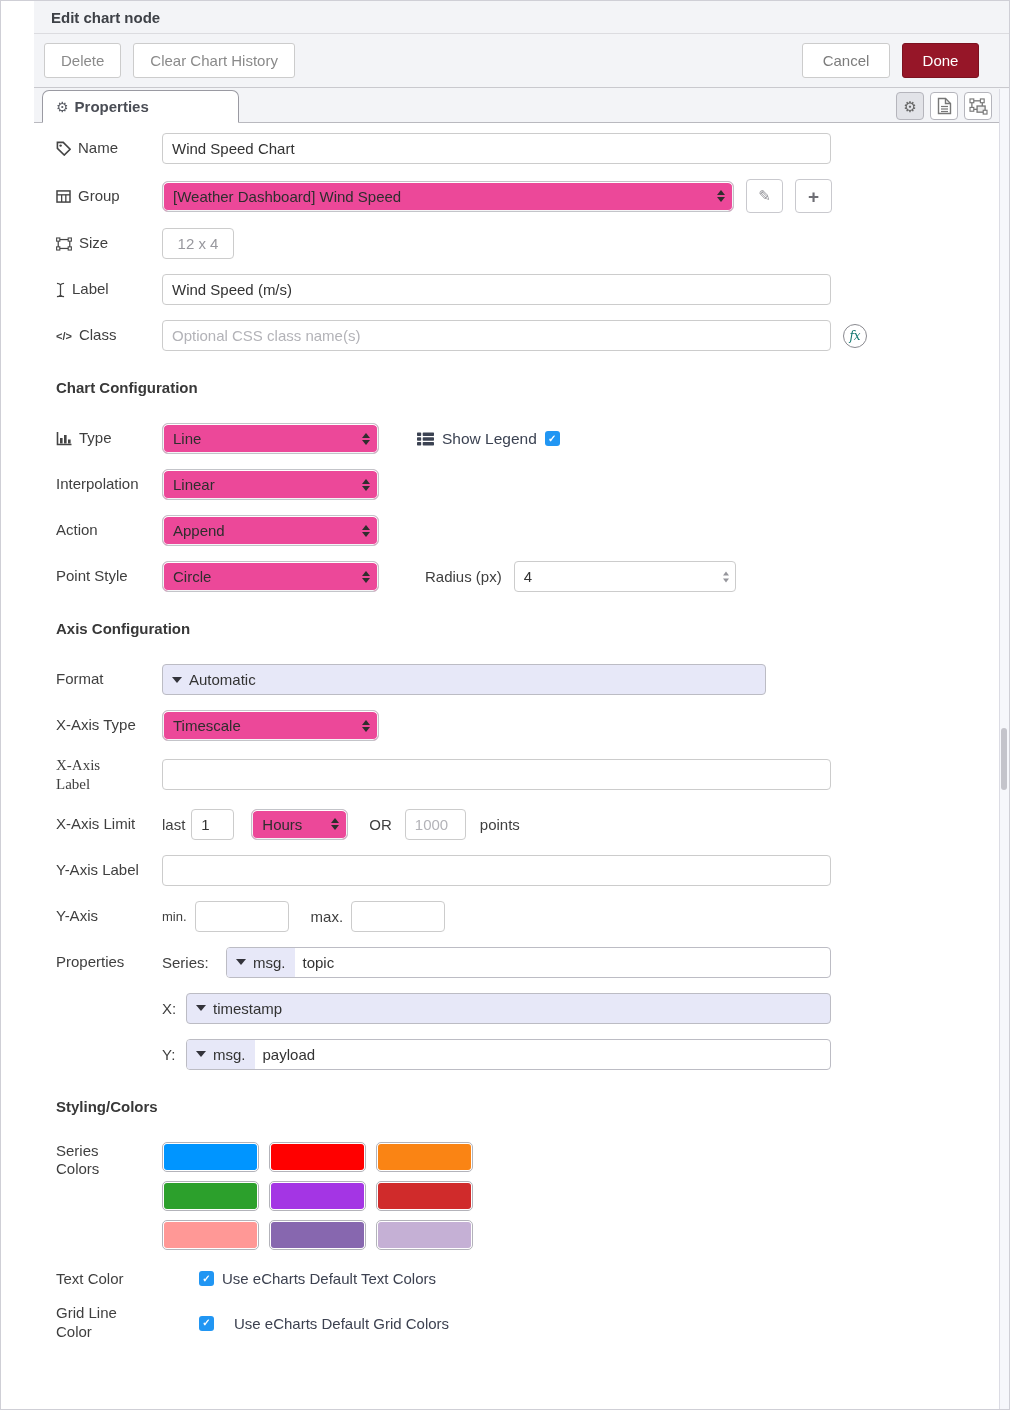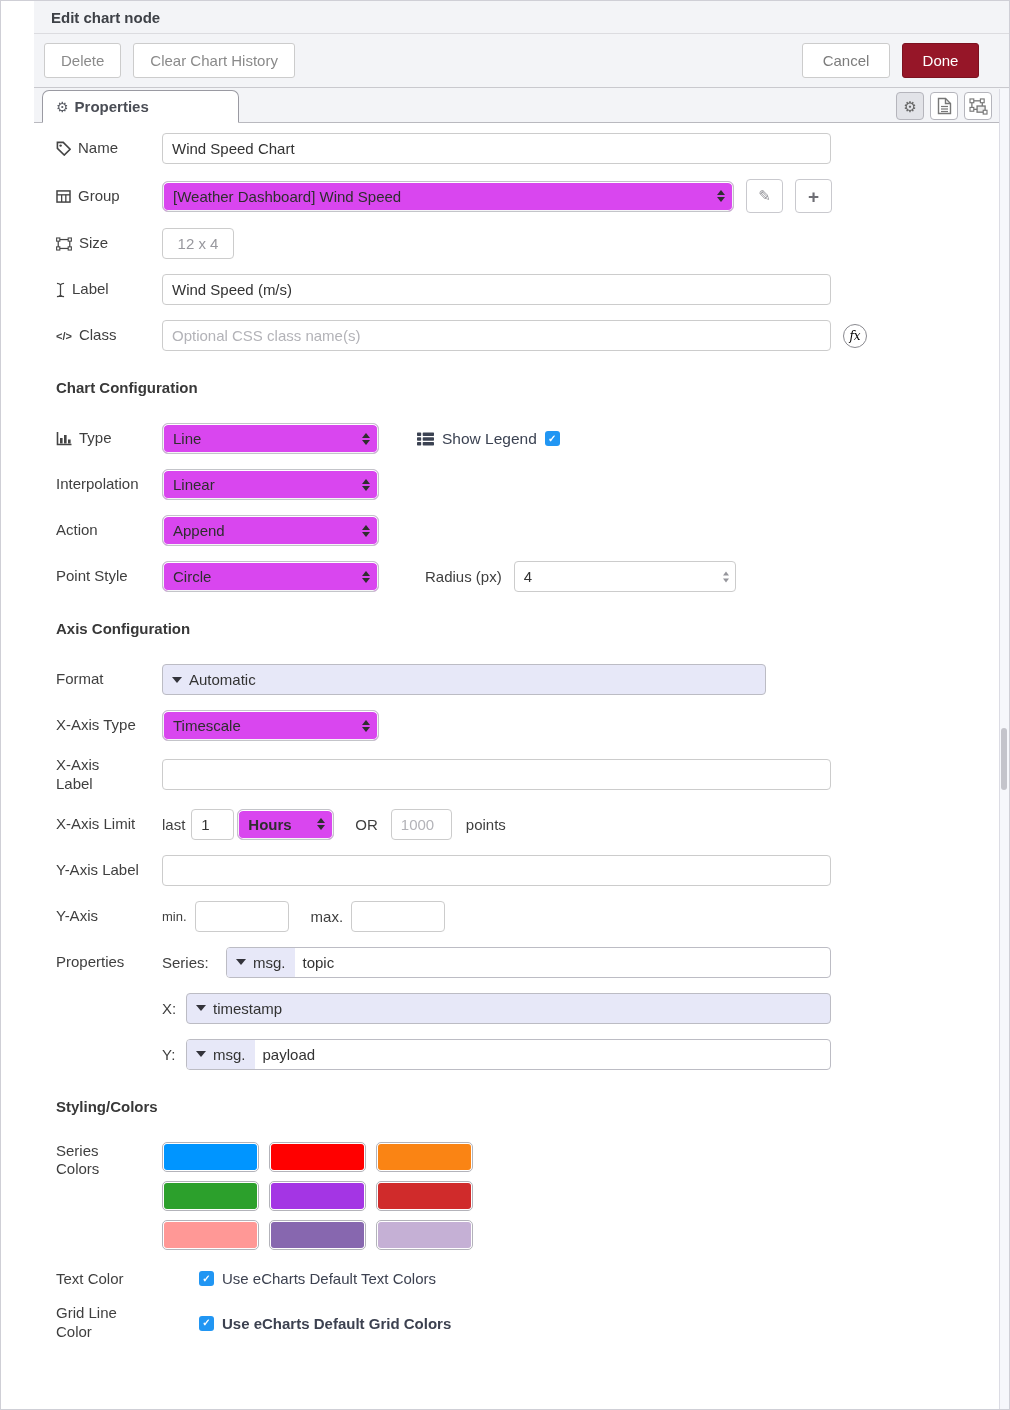--- a/index.html
+++ b/index.html
@@ -24,31 +24,31 @@
   .tabicons { position:absolute; right:17px; top:4px; display:flex; gap:6px; }
   .ticon { width:28px; height:28px; border:1px solid #b5b5bc; border-radius:4px; background:#fff; display:flex; align-items:center; justify-content:center; cursor:pointer; padding:0; }
   .ticon.active { background:#e2e3e8; }
   .ticon .g { font-size:15px; color:#666; line-height:1; }
 
   
   .content { padding:10px 0 0 22px; background:#fff; }
   .frow { display:flex; align-items:center; margin-bottom:15px; }
   .flabel { width:106px; flex-shrink:0; display:flex; align-items:center; gap:7px; font-size:15px; color:#3f3f3f; }
   .flabel .lt { line-height:1.25; }
-  .wrap60 .lt { max-width:58px; }
+  .wrap60 .lt { max-width:58px;font-family:Liberation Serif, serif; }
   .wrap62 .lt { max-width:62px; }
   .wrap80 .lt { max-width:84px; }
   .sechead { font-size:15px; font-weight:bold; color:#383838; margin:28px 0 27px 0; }
 
   input.txt { height:31px; border:1px solid #ccc; border-radius:4px; font-size:15px; color:#333; padding:0 9px; font-family:inherit; background:#fff; }
   input.txt::placeholder { color:#b3b3b8; }
   .w-full { width:669px; }
 
   
-  .sel { position:relative; height:31px; background:#d946ef; border:1px solid #c3c4c9; border-radius:6px; box-shadow:inset 0 1px 0 #fff, inset 0 0 0 1px #f4f4f6; display:flex; align-items:center; padding:0 24px 0 10px; cursor:pointer; }
+  .sel { position:relative; height:31px; background:#ec4899; border:1px solid #c3c4c9; border-radius:6px; box-shadow:inset 0 1px 0 #fff, inset 0 0 0 1px #f4f4f6; display:flex; align-items:center; padding:0 24px 0 10px; cursor:pointer; }
   .sel-val { font-size:15px; color:#2e2e2e; white-space:nowrap; overflow:hidden; }
   .sel-arrows { position:absolute; right:8px; top:50%; transform:translateY(-50%); display:flex; flex-direction:column; gap:2px; }
   .sel-arrows i { display:block; width:0; height:0; border-left:4px solid transparent; border-right:4px solid transparent; }
   .sel-arrows .up { border-bottom:5px solid #2e2e2e; }
   .sel-arrows .dn { border-top:5px solid #2e2e2e; }
 
   
   .ti { display:flex; height:31px; border:1px solid #bcbcc4; border-radius:4px; overflow:hidden; background:#fff; align-items:stretch; cursor:pointer; }
   .ti-btn { background:#e7e8f8; display:flex; align-items:center; gap:7px; padding:0 9px; }
   .ti.plain { background:#e7e8f8; }
@@ -56,21 +56,21 @@
   .caret { width:0; height:0; border-left:5px solid transparent; border-right:5px solid transparent; border-top:6px solid #33333b; }
   .ti-type, .ti-val { font-size:15px; color:#333; display:flex; align-items:center; }
   .ti-val { padding:0 8px; }
 
   .iconbtn { width:37px; height:34px; border:1px solid #c9c9ce; border-radius:4px; background:#fff; display:flex; align-items:center; justify-content:center; cursor:pointer; }
   .pencil { font-size:15px; color:#909096; }
   .plusg { font-size:19px; color:#6e6e74; font-weight:bold; line-height:1; }
 
   .sizebtn { width:72px; height:31px; border:1px solid #ccc; border-radius:4px; background:#fff; color:#98989e; font-size:15px; font-family:inherit; cursor:pointer; }
 
-  .fxbadge { margin-left:12px; width:24px; height:24px; border:1.5px solid #8a8a90; border-radius:50%; display:flex; align-items:center; justify-content:center; font-family:"DejaVu Serif", serif; font-style:italic; font-size:12px; color:#000000; }
+  .fxbadge { margin-left:12px; width:24px; height:24px; border:1.5px solid #8a8a90; border-radius:50%; display:flex; align-items:center; justify-content:center; font-family:"DejaVu Serif", serif; font-style:italic; font-size:12px; color:#0f766e; }
 
   
   .numwrap { position:relative; }
   .numwrap input { width:222px; padding-right:24px; }
   .spin { position:absolute; right:7px; top:50%; transform:translateY(-50%); display:flex; flex-direction:column; gap:3px; }
   .spin i { display:block; width:0; height:0; border-left:3.5px solid transparent; border-right:3.5px solid transparent; }
   .spin .up { border-bottom:4.5px solid #96969c; }
   .spin .dn { border-top:4.5px solid #96969c; }
 
   
@@ -326,21 +326,21 @@
         </div>
       <input class="txt w-full" value="" style="">
     </div>
 
     <div class="frow">
       <div class="flabel">
           <span class="lt">X-Axis Limit</span>
         </div>
       <span style="font-size:15px;color:#3f3f3f;margin-right:6px;">last</span>
       <input class="txt" style="width: 43px;" value="1">
-      <div class="sel" style="width:97px;margin-left:3px;font-weight:bold;">
+      <div class="sel" style="width:97px;margin-left:17px;">
         <span class="sel-val">Hours</span>
         <span class="sel-arrows">
             <i class="up"></i>
             <i class="dn"></i>
           </span>
       </div>
       <span style="font-size:15px;color:#3f3f3f;margin-left:21px;">OR</span>
       <input class="txt" style="width: 61px; margin-left: 13px;" placeholder="1000">
       <span style="font-size:15px;color:#3f3f3f;margin-left:14px;">points</span>
     </div>
@@ -442,21 +442,21 @@
         </div>
       <span class="cb" style="margin-left: 37px; background: rgb(33, 150, 243);">✓</span>
       <span class="cbl" style="margin-left:8px;">Use eCharts Default Text Colors</span>
     </div>
 
     <div class="frow">
       <div class="flabel wrap80">
           <span class="lt">Grid Line Color</span>
         </div>
       <span class="cb" style="margin-left: 37px; background: rgb(33, 150, 243);">✓</span>
-      <span class="cbl" style="margin-left:8px;font-weight:bold;">Use eCharts Default Grid Colors</span>
+      <span class="cbl" style="margin-left:20px;">Use eCharts Default Grid Colors</span>
     </div>
 
   </div>
 
   <div class="sb-gutter"></div>
   <div class="sb-thumb"></div>
 
 </div>
 
 </body></html>

